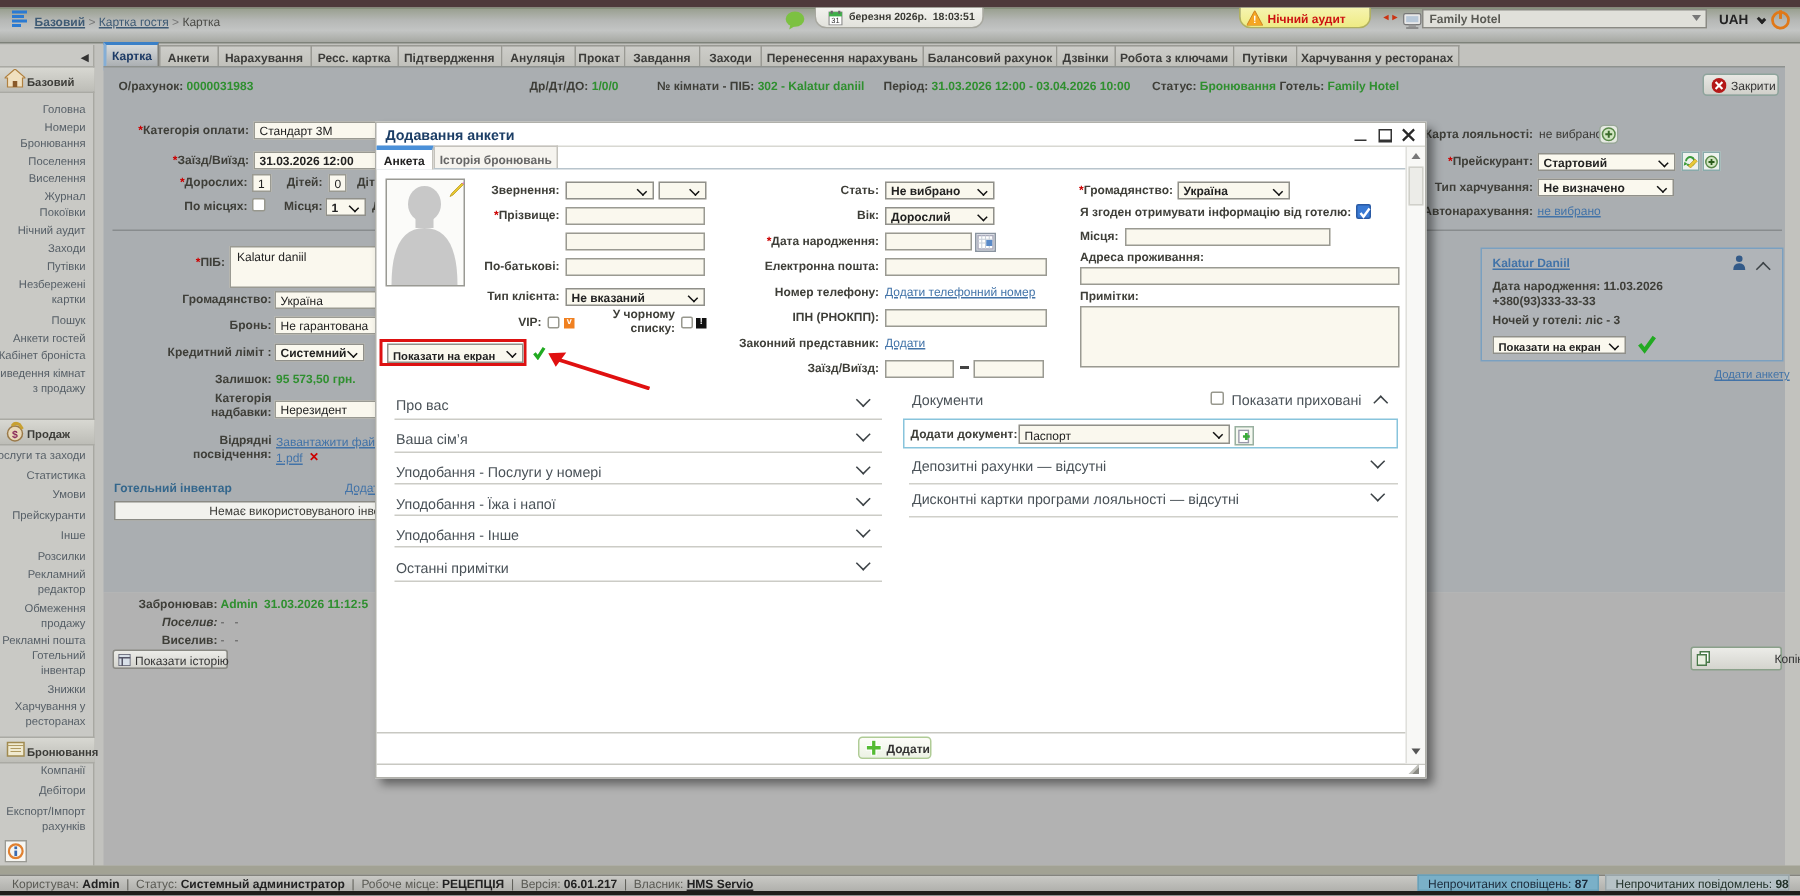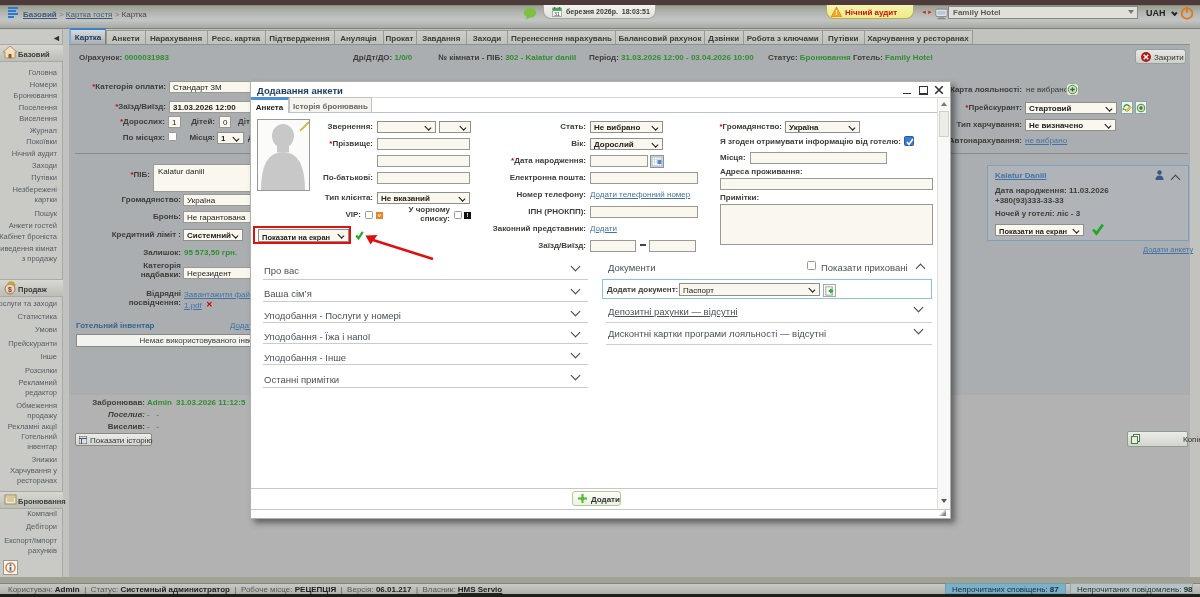--- a/index.html
+++ b/index.html
@@ -97,21 +97,21 @@
     <div class="abs" style="right:1143px;top:244px;text-align:right;font-size:7.5px;color:#555e66;line-height:9.5px;white-space:nowrap;">Виведення кімнат<br>з продажу</div>
     <div class="abs b" style="left:0;top:279px;width:63px;height:18px;background:linear-gradient(#d8d8d2,#bdbdb7);border-top:1px solid #aaaaa4;border-bottom:1px solid #aaaaa4;color:#3c3c38;padding:4.5px 0 0 18px;font-size:7.5px;">Продаж</div>
     <div class="abs" style="right:1143px;top:299px;text-align:right;font-size:7.5px;color:#555e66;line-height:9px;white-space:nowrap;">Послуги та заходи</div>
     <div class="abs" style="right:1143px;top:312px;text-align:right;font-size:7.5px;color:#555e66;line-height:9px;white-space:nowrap;">Статистика</div>
     <div class="abs" style="right:1143px;top:325px;text-align:right;font-size:7.5px;color:#555e66;line-height:9px;white-space:nowrap;">Умови</div>
     <div class="abs" style="right:1143px;top:338.5px;text-align:right;font-size:7.5px;color:#555e66;line-height:9px;white-space:nowrap;">Прейскуранти</div>
     <div class="abs" style="right:1143px;top:352px;text-align:right;font-size:7.5px;color:#555e66;line-height:9px;white-space:nowrap;">Інше</div>
     <div class="abs" style="right:1143px;top:366px;text-align:right;font-size:7.5px;color:#555e66;line-height:9px;white-space:nowrap;">Розсилки</div>
     <div class="abs" style="right:1143px;top:378px;text-align:right;font-size:7.5px;color:#555e66;line-height:9.5px;white-space:nowrap;">Рекламний<br>редактор</div>
     <div class="abs" style="right:1143px;top:401px;text-align:right;font-size:7.5px;color:#555e66;line-height:9.5px;white-space:nowrap;">Обмеження<br>продажу</div>
-    <div class="abs" style="right:1143px;top:422px;text-align:right;font-size:7.5px;color:#555e66;line-height:9px;white-space:nowrap;">Рекламні акції</div>
+    <div class="abs" style="right:1143px;top:422px;text-align:right;font-size:7.5px;color:#555e66;line-height:9px;white-space:nowrap;">Рекламні пошта</div>
     <div class="abs" style="right:1143px;top:432px;text-align:right;font-size:7.5px;color:#555e66;line-height:9.5px;white-space:nowrap;">Готельний<br>інвентар</div>
     <div class="abs" style="right:1143px;top:455px;text-align:right;font-size:7.5px;color:#555e66;line-height:9px;white-space:nowrap;">Знижки</div>
     <div class="abs" style="right:1143px;top:466px;text-align:right;font-size:7.5px;color:#555e66;line-height:9.5px;white-space:nowrap;">Харчування у<br>ресторанах</div>
     <div class="abs b" style="left:0;top:491px;width:63px;height:18px;background:linear-gradient(#d8d8d2,#bdbdb7);border-top:1px solid #aaaaa4;border-bottom:1px solid #aaaaa4;color:#3c3c38;padding:4.5px 0 0 18px;font-size:7.5px;">Бронювання</div>
     <div class="abs" style="right:1143px;top:509px;text-align:right;font-size:7.5px;color:#555e66;line-height:9px;white-space:nowrap;">Компанії</div>
     <div class="abs" style="right:1143px;top:522px;text-align:right;font-size:7.5px;color:#555e66;line-height:9px;white-space:nowrap;">Дебітори</div>
     <div class="abs" style="right:1143px;top:536px;text-align:right;font-size:7.5px;color:#555e66;line-height:9.5px;white-space:nowrap;">Експорт/Імпорт<br>рахунків</div>
   </div>
 <svg class="abs" style="left:3px;top:46px;" width="14" height="13" viewBox="0 0 14 13">
     <path d="M7 0 L14 6 L12 6 L12 12 L2 12 L2 6 L0 6 Z" fill="#f0e0c0" stroke="#b08040" stroke-width="0.8"></path>
@@ -376,21 +376,21 @@
 <div class="chev chevup" style="left:917px;top:260px;"></div>
 <div class="abs" style="left:602px;top:279px;width:330px;height:20px;border:1px solid #88c4dc;background:#fff;"></div>
 <div class="abs lbl" style="left:607px;top:285px;">Додати документ:</div>
 <div class="sel" style="left:679px;top:283px;width:141px;height:13px;padding:2px 3px;color:#222;">Паспорт</div>
 <div class="abs" style="left:823px;top:284px;width:13px;height:13px;background:#f4f8f0;border:1px solid #9ab0a0;"></div>
 <svg class="abs" style="left:825px;top:286px;" width="10" height="10" viewBox="0 0 11 11">
     <rect x="1" y="1" width="7" height="9" fill="#fff" stroke="#99a"></rect>
     <path d="M4 5.5 h5 M6.5 3 v5" stroke="#3aaa3a" stroke-width="2"></path>
   </svg>
 <div class="abs" style="left:606px;top:322px;width:326px;height:1px;background:#d0d0ca;"></div>
-<div class="abs" style="left:608px;top:306px;color:#4a5258;font-size:9.5px;text-decoration:underline;">Депозитні рахунки — відсутні</div>
+<div class="abs" style="left:608px;top:306px;color:#4a5258;font-size:9.5px;">Депозитні рахунки — відсутні</div>
 <div class="chev" style="left:915px;top:303px;"></div>
 <div class="abs" style="left:606px;top:344px;width:326px;height:1px;background:#d0d0ca;"></div>
 <div class="abs" style="left:608px;top:328px;color:#4a5258;font-size:9.5px;">Дисконтні картки програми лояльності — відсутні</div>
 <div class="chev" style="left:915px;top:325px;"></div>
 
 <div class="abs" style="left:251px;top:488px;width:699px;height:1px;background:#c8c8c2;"></div>
 <div class="abs" style="left:572px;top:491px;width:49px;height:15px;background:linear-gradient(#fdfdf9,#ecf2e4);border:1px solid #b0cc96;border-radius:3px;"></div>
 <svg class="abs" style="left:577px;top:493px;" width="11" height="11" viewBox="0 0 11 11">
     <path d="M4 0.5 h3 v3.5 h3.5 v3 h-3.5 v3.5 h-3 v-3.5 h-3.5 v-3 h3.5 Z" fill="#55bb33" stroke="#fff" stroke-width="0.8"></path>
   </svg>

